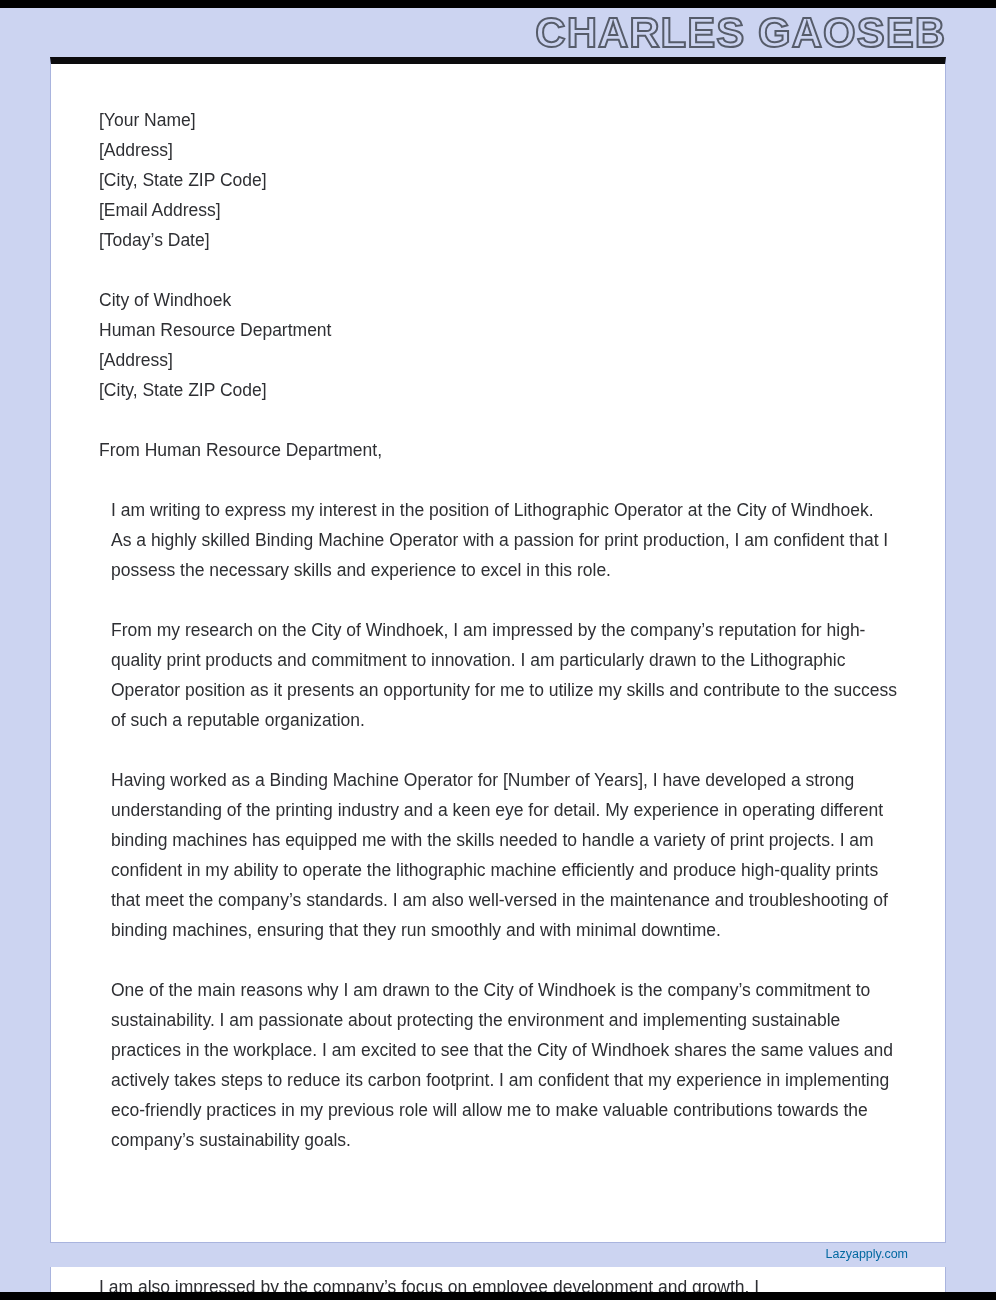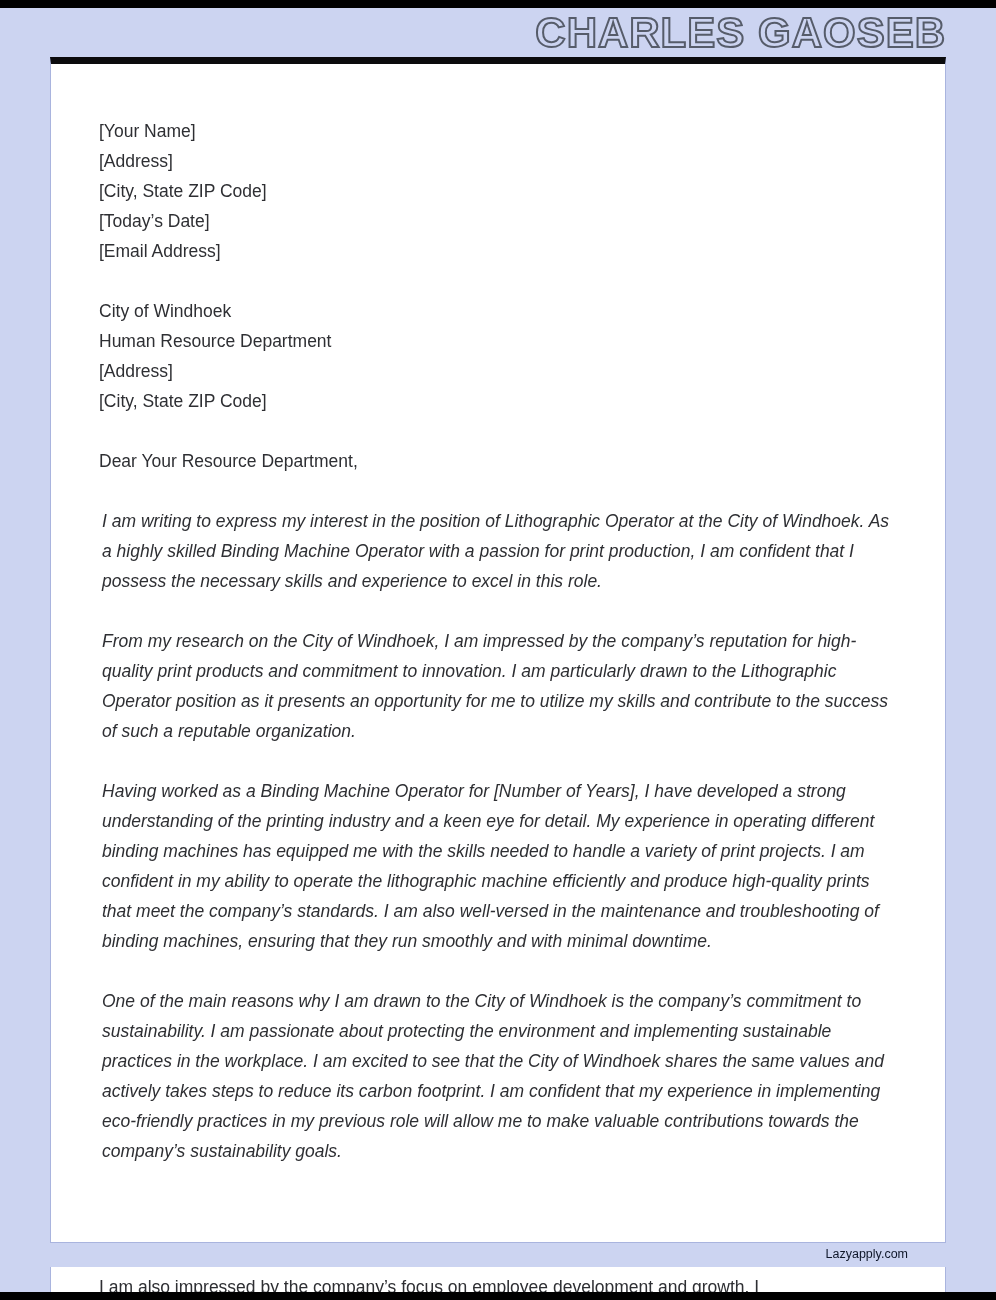--- a/index.html
+++ b/index.html
@@ -49,35 +49,35 @@
     height: 1186px;
     background: #ffffff;
     border-top: 7px solid #0b0b0d;
     border-left: 1px solid #a9b4de;
     border-right: 1px solid #a9b4de;
     border-bottom: 1px solid #a9b4de;
     padding: 34px 48px 0 48px;
     overflow: hidden;
     z-index: 1;
   }
-  .page .block { margin: 18px 0 30px 0; }
+  .page .block { margin: 7px 0 30px 0; }
   .page .line,
   .page p {
     margin: 0;
     font-size: 17.5px;
     line-height: 30px;
     color: #2e2f33;
   }
-  .page p { margin: 0 0 30px 3px; font-style: italic; }
+  .page p { margin: 0 0 30px 12px; }
   .watermark {
     position: absolute;
     top: 1247px;
     right: 88px;
     font-size: 12.5px;
-    color: #0f172a;
+    color: #0369a1;
     z-index: 2;
   }
   .page-2 {
     position: absolute;
     left: 50px;
     top: 1267px;
     width: 896px;
     height: 46px;
     background: #ffffff;
     border-left: 1px solid #a9b4de;
@@ -100,33 +100,33 @@
 <div class="top-bar"></div>
 
 <div class="header-name">CHARLES GAOSEB</div>
 
 <div class="page">
 
   <div class="block">
     <div class="line">[Your Name]</div>
     <div class="line">[Address]</div>
     <div class="line">[City, State ZIP Code]</div>
+    <div class="line">[Email Address]</div>
     <div class="line">[Today’s Date]</div>
-    <div class="line">[Email Address]</div>
   </div>
 
   <div class="block">
     <div class="line">City of Windhoek</div>
     <div class="line">Human Resource Department</div>
     <div class="line">[Address]</div>
     <div class="line">[City, State ZIP Code]</div>
   </div>
 
   <div class="block">
-    <div class="line">Dear Your Resource Department,</div>
+    <div class="line">From Human Resource Department,</div>
   </div>
 
   <p>I am writing to express my interest in the position of Lithographic Operator at the City of Windhoek. As a highly skilled Binding Machine Operator with a passion for print production, I am confident that I possess the necessary skills and experience to excel in this role.</p>
   <p>From my research on the City of Windhoek, I am impressed by the company’s reputation for high-quality print products and commitment to innovation. I am particularly drawn to the Lithographic Operator position as it presents an opportunity for me to utilize my skills and contribute to the success of such a reputable organization.</p>
   <p>Having worked as a Binding Machine Operator for [Number of Years], I have developed a strong understanding of the printing industry and a keen eye for detail. My experience in operating different binding machines has equipped me with the skills needed to handle a variety of print projects. I am confident in my ability to operate the lithographic machine efficiently and produce high-quality prints that meet the company’s standards. I am also well-versed in the maintenance and troubleshooting of binding machines, ensuring that they run smoothly and with minimal downtime.</p>
   <p>One of the main reasons why I am drawn to the City of Windhoek is the company’s commitment to sustainability. I am passionate about protecting the environment and implementing sustainable practices in the workplace. I am excited to see that the City of Windhoek shares the same values and actively takes steps to reduce its carbon footprint. I am confident that my experience in implementing eco-friendly practices in my previous role will allow me to make valuable contributions towards the company’s sustainability goals.</p>
 
 </div>
 
 <div class="watermark">Lazyapply.com</div>

